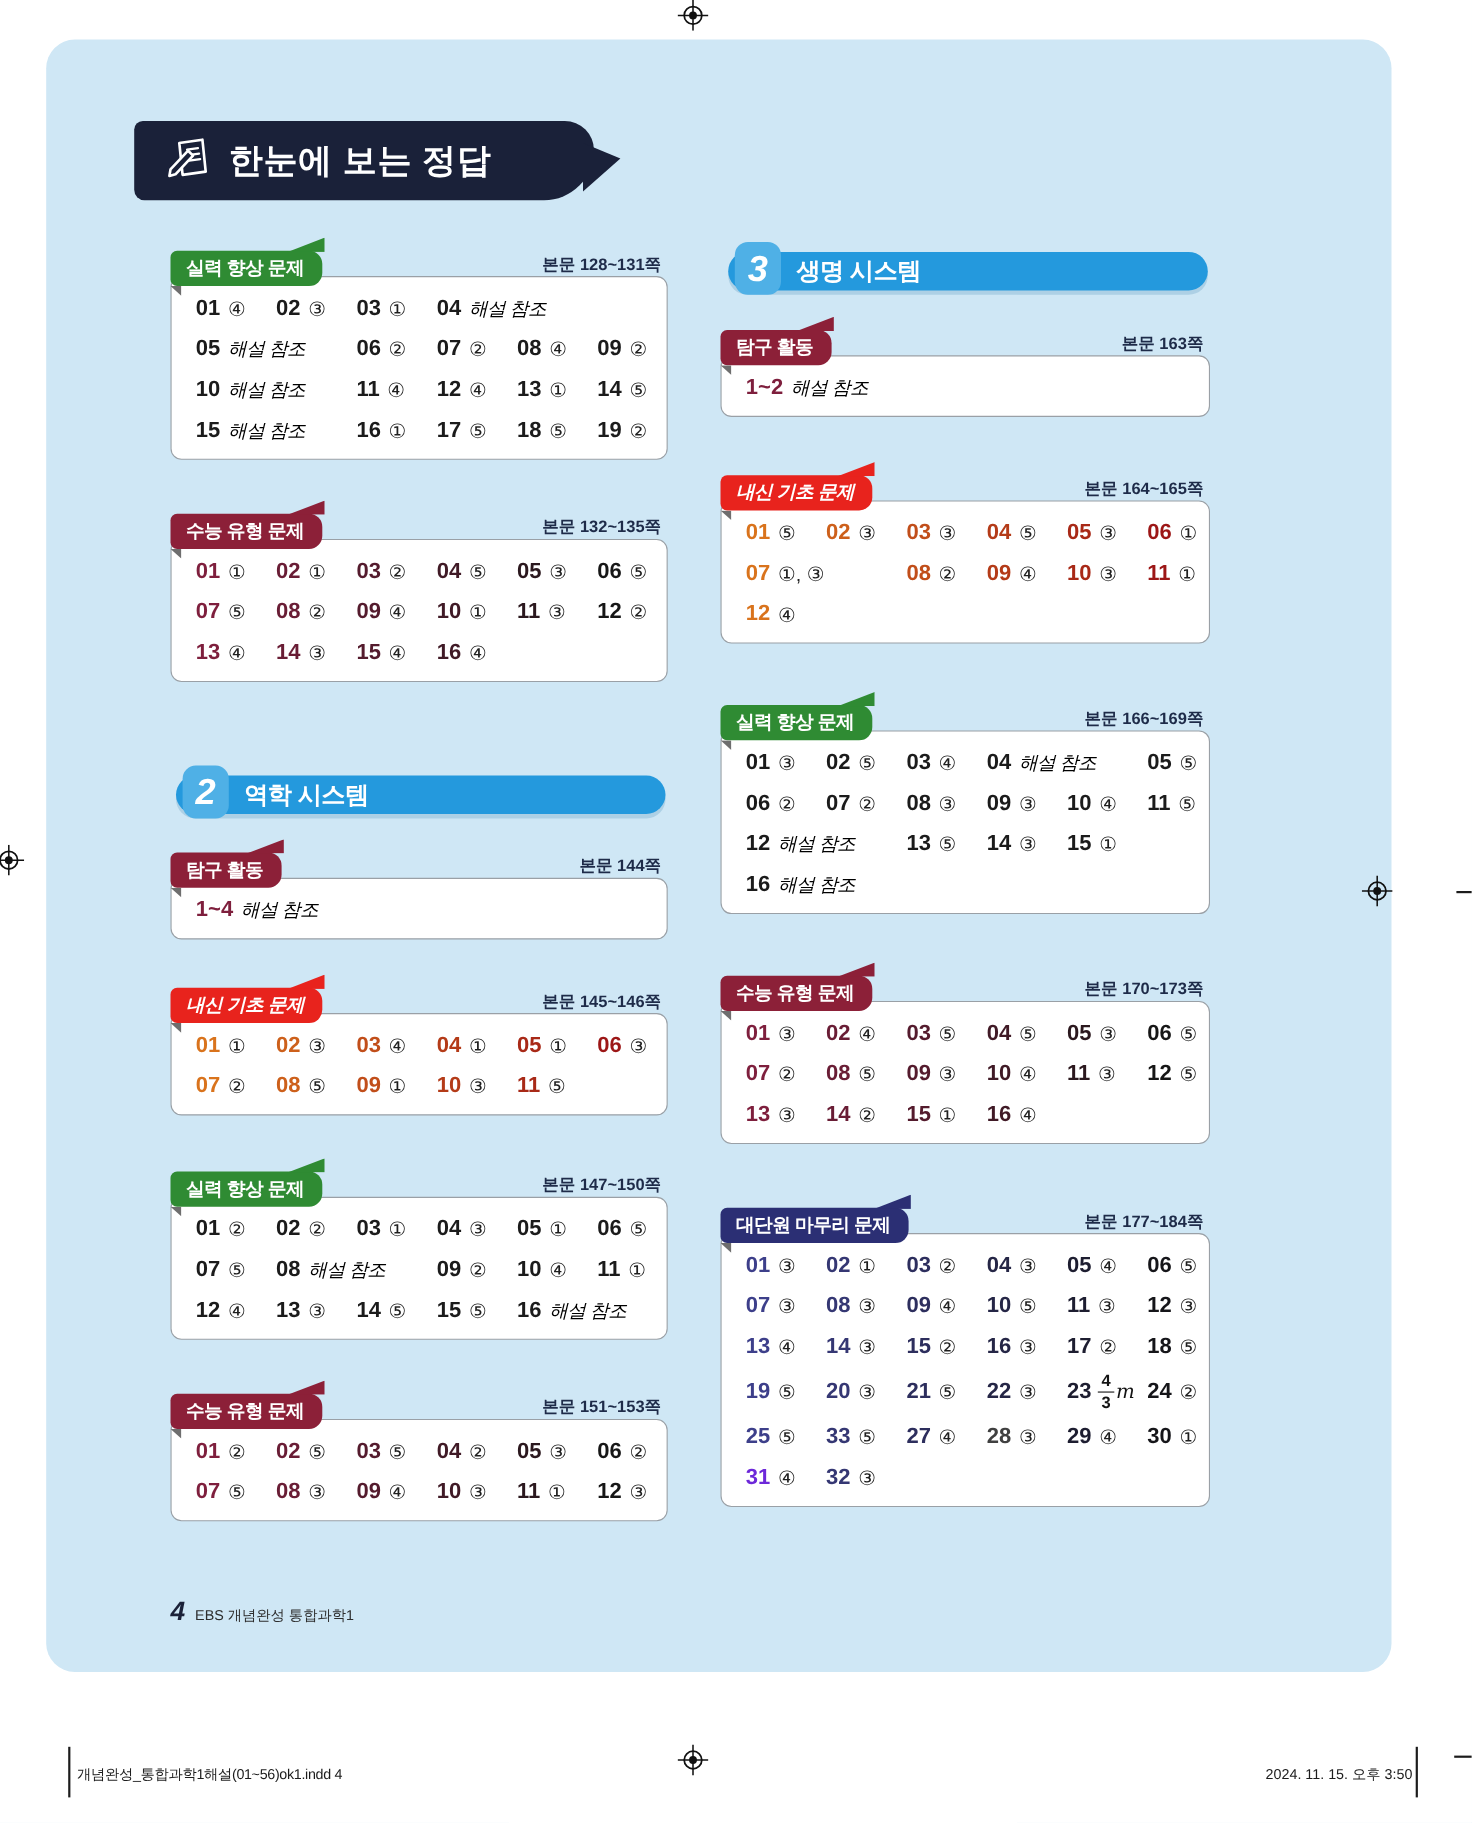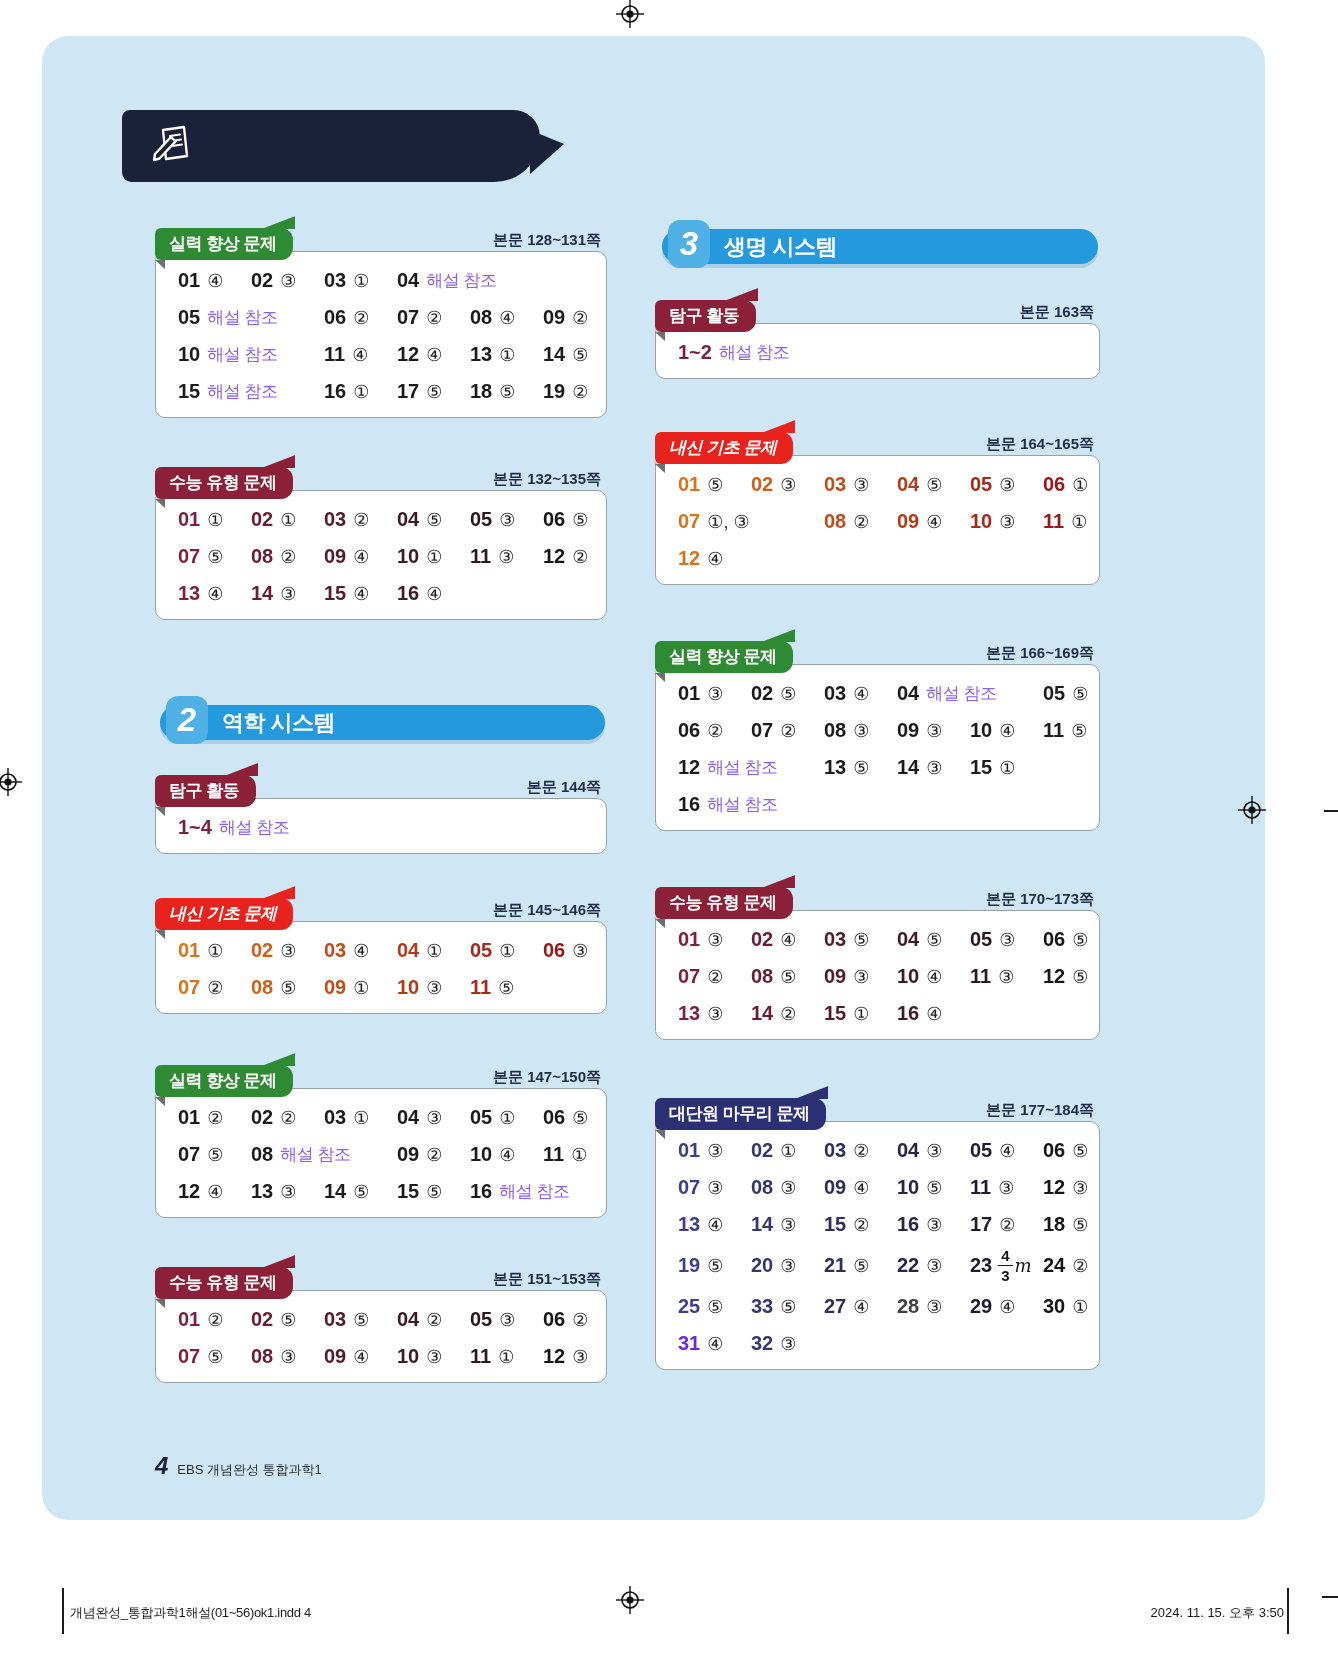--- a/index.html
+++ b/index.html
@@ -30,21 +30,21 @@
   .t-red .abadge{background:#e8231d;font-style:italic;}
   .t-navy .abadge{background:#2b2f74;}
   .pref{position:absolute;top:3px;right:6px;font-size:15px;font-weight:bold;color:#1e2b49;}
   .apanel{margin-top:23px;background:#fff;border:1.2px solid #9aa0a6;border-radius:10px;padding:13px 8px 9px 22px;}
   .arow{display:flex;align-items:center;margin:2px 0 10px;min-height:27px;}
   .arow:last-child{margin-bottom:3px;}
   .aitem{width:73px;display:flex;align-items:center;white-space:nowrap;flex:none;}
   .aitem.w2{width:146px;}
   .qnum{font-weight:bold;font-size:20px;}
   .acirc{font-size:18px;margin-left:7px;color:#1f1f1f;}
-  .atext{font-size:17px;margin-left:7px;color:#8b5cf6;letter-spacing:-0.5px;}
+  .atext{font-size:17px;margin-left:7px;color:#000000;letter-spacing:-0.5px;font-style:italic;}
   .frac{display:inline-flex;flex-direction:column;align-items:center;margin-left:6px;line-height:1;font-size:15px;font-weight:bold;color:#141414;}
   .frac .fn{padding:0 3px 2px;border-bottom:1.6px solid #141414;}
   .frac .fd{padding-top:2px;}
   .fsuf{font-style:italic;font-family:"DejaVu Serif",serif;font-size:18px;margin-left:2px;color:#141414;}
   
   .pagefoot{position:absolute;left:113px;top:1416px;display:flex;align-items:baseline;}
   .pfnum{font-size:24px;font-weight:bold;font-style:italic;color:#1b2138;}
   .pfbook{font-size:13px;color:#2d2d2d;margin-left:9px;}
   .printfoot-left{position:absolute;left:70px;top:1604px;font-size:13px;color:#1c1c1c;letter-spacing:-0.3px;}
   .printfoot-right{position:absolute;right:54px;top:1604px;font-size:13px;color:#1c1c1c;}
@@ -56,20 +56,21 @@
 <body>
 
 <div class="page">
 
   <div class="banner">
     <svg width="46" height="46" viewBox="0 0 46 46" fill="none" stroke="#ffffff" stroke-width="2.4" stroke-linecap="round" stroke-linejoin="round">
       <path d="M15 7 L36 4 L39 33 L18 36 Z"></path>
       <path d="M22 13 L32 11.6 M23 18 L33 16.6 M24 23 L34 21.6" stroke-width="2"></path>
       <path d="M7 31 L23 14 L27.5 18.5 L11.5 35.5 L6 37 Z" fill="#1a2139"></path>
     </svg>
+    <span class="banner-title">한눈에 보는 정답</span>
   </div>
 
   <div class="abox t-green" style="left:113px;top:192px;width:452px">
     <span class="abadge">실력 향상 문제</span>
     <span class="pref">본문 128~131쪽</span>
     <div class="apanel">
         <div class="arow">
           <span class="aitem">
             <span class="qnum" style="color: rgb(27, 27, 27);">01</span>
             <span class="acirc">④</span>

